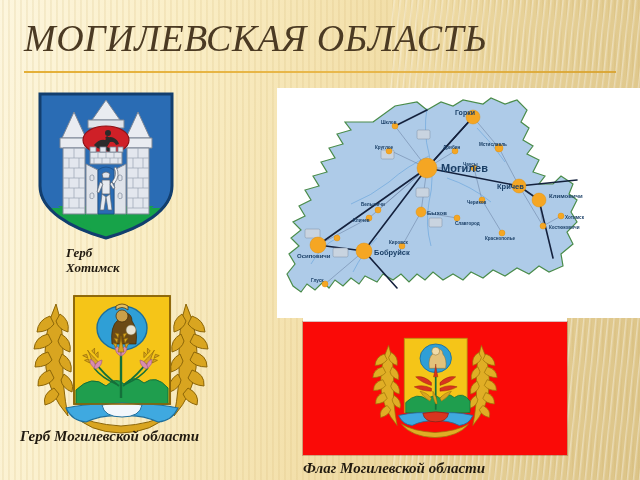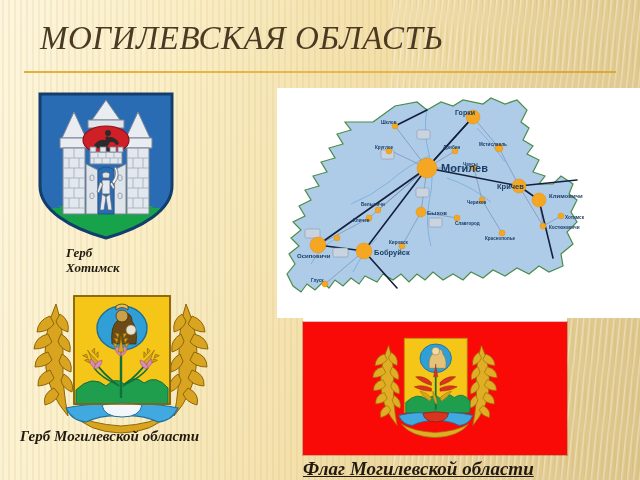--- a/index.html
+++ b/index.html
@@ -52,26 +52,25 @@
   }
 
   
   #title {
     position: absolute;
     left: 24px;
     top: 19px;
     width: 590px;
     font-style: italic;
     font-weight: 400;
-    font-size: 33px;
+    font-size: 38px;
     line-height: 38px;
     letter-spacing: 0.5px;
     color: #4b3a23;
     white-space: nowrap;
-    margin-left: 16px;
   }
   #title-rule {
     position: absolute;
     left: 24px;
     top: 71px;
     width: 592px;
     height: 2px;
     background: linear-gradient(90deg,#e2aa2a 0%, #e8b545 55%, #d9a431 100%);
     opacity: .92;
   }
@@ -80,21 +79,21 @@
   .caption {
     position: absolute;
     font-style: italic;
     font-weight: bold;
     color: #211a10;
     line-height: 15px;
     white-space: pre-line;
   }
   #caption-mogilev-arms { left: 66px; top: 245px; font-size: 13px; }
   #caption-region-arms  { left: 20px; top: 429px; font-size: 15px; text-align: right; }
-  #caption-region-flag  { left: 303px; top: 461px; font-size: 19px; text-decoration: underline; }
+  #caption-region-flag  { left: 303px; top: 461px; font-size: 15px; }
 
   
   #map-panel {
     position: absolute;
     left: 277px;
     top: 88px;
     width: 388px;
     height: 230px;
     background: #ffffff;
     overflow: hidden;

